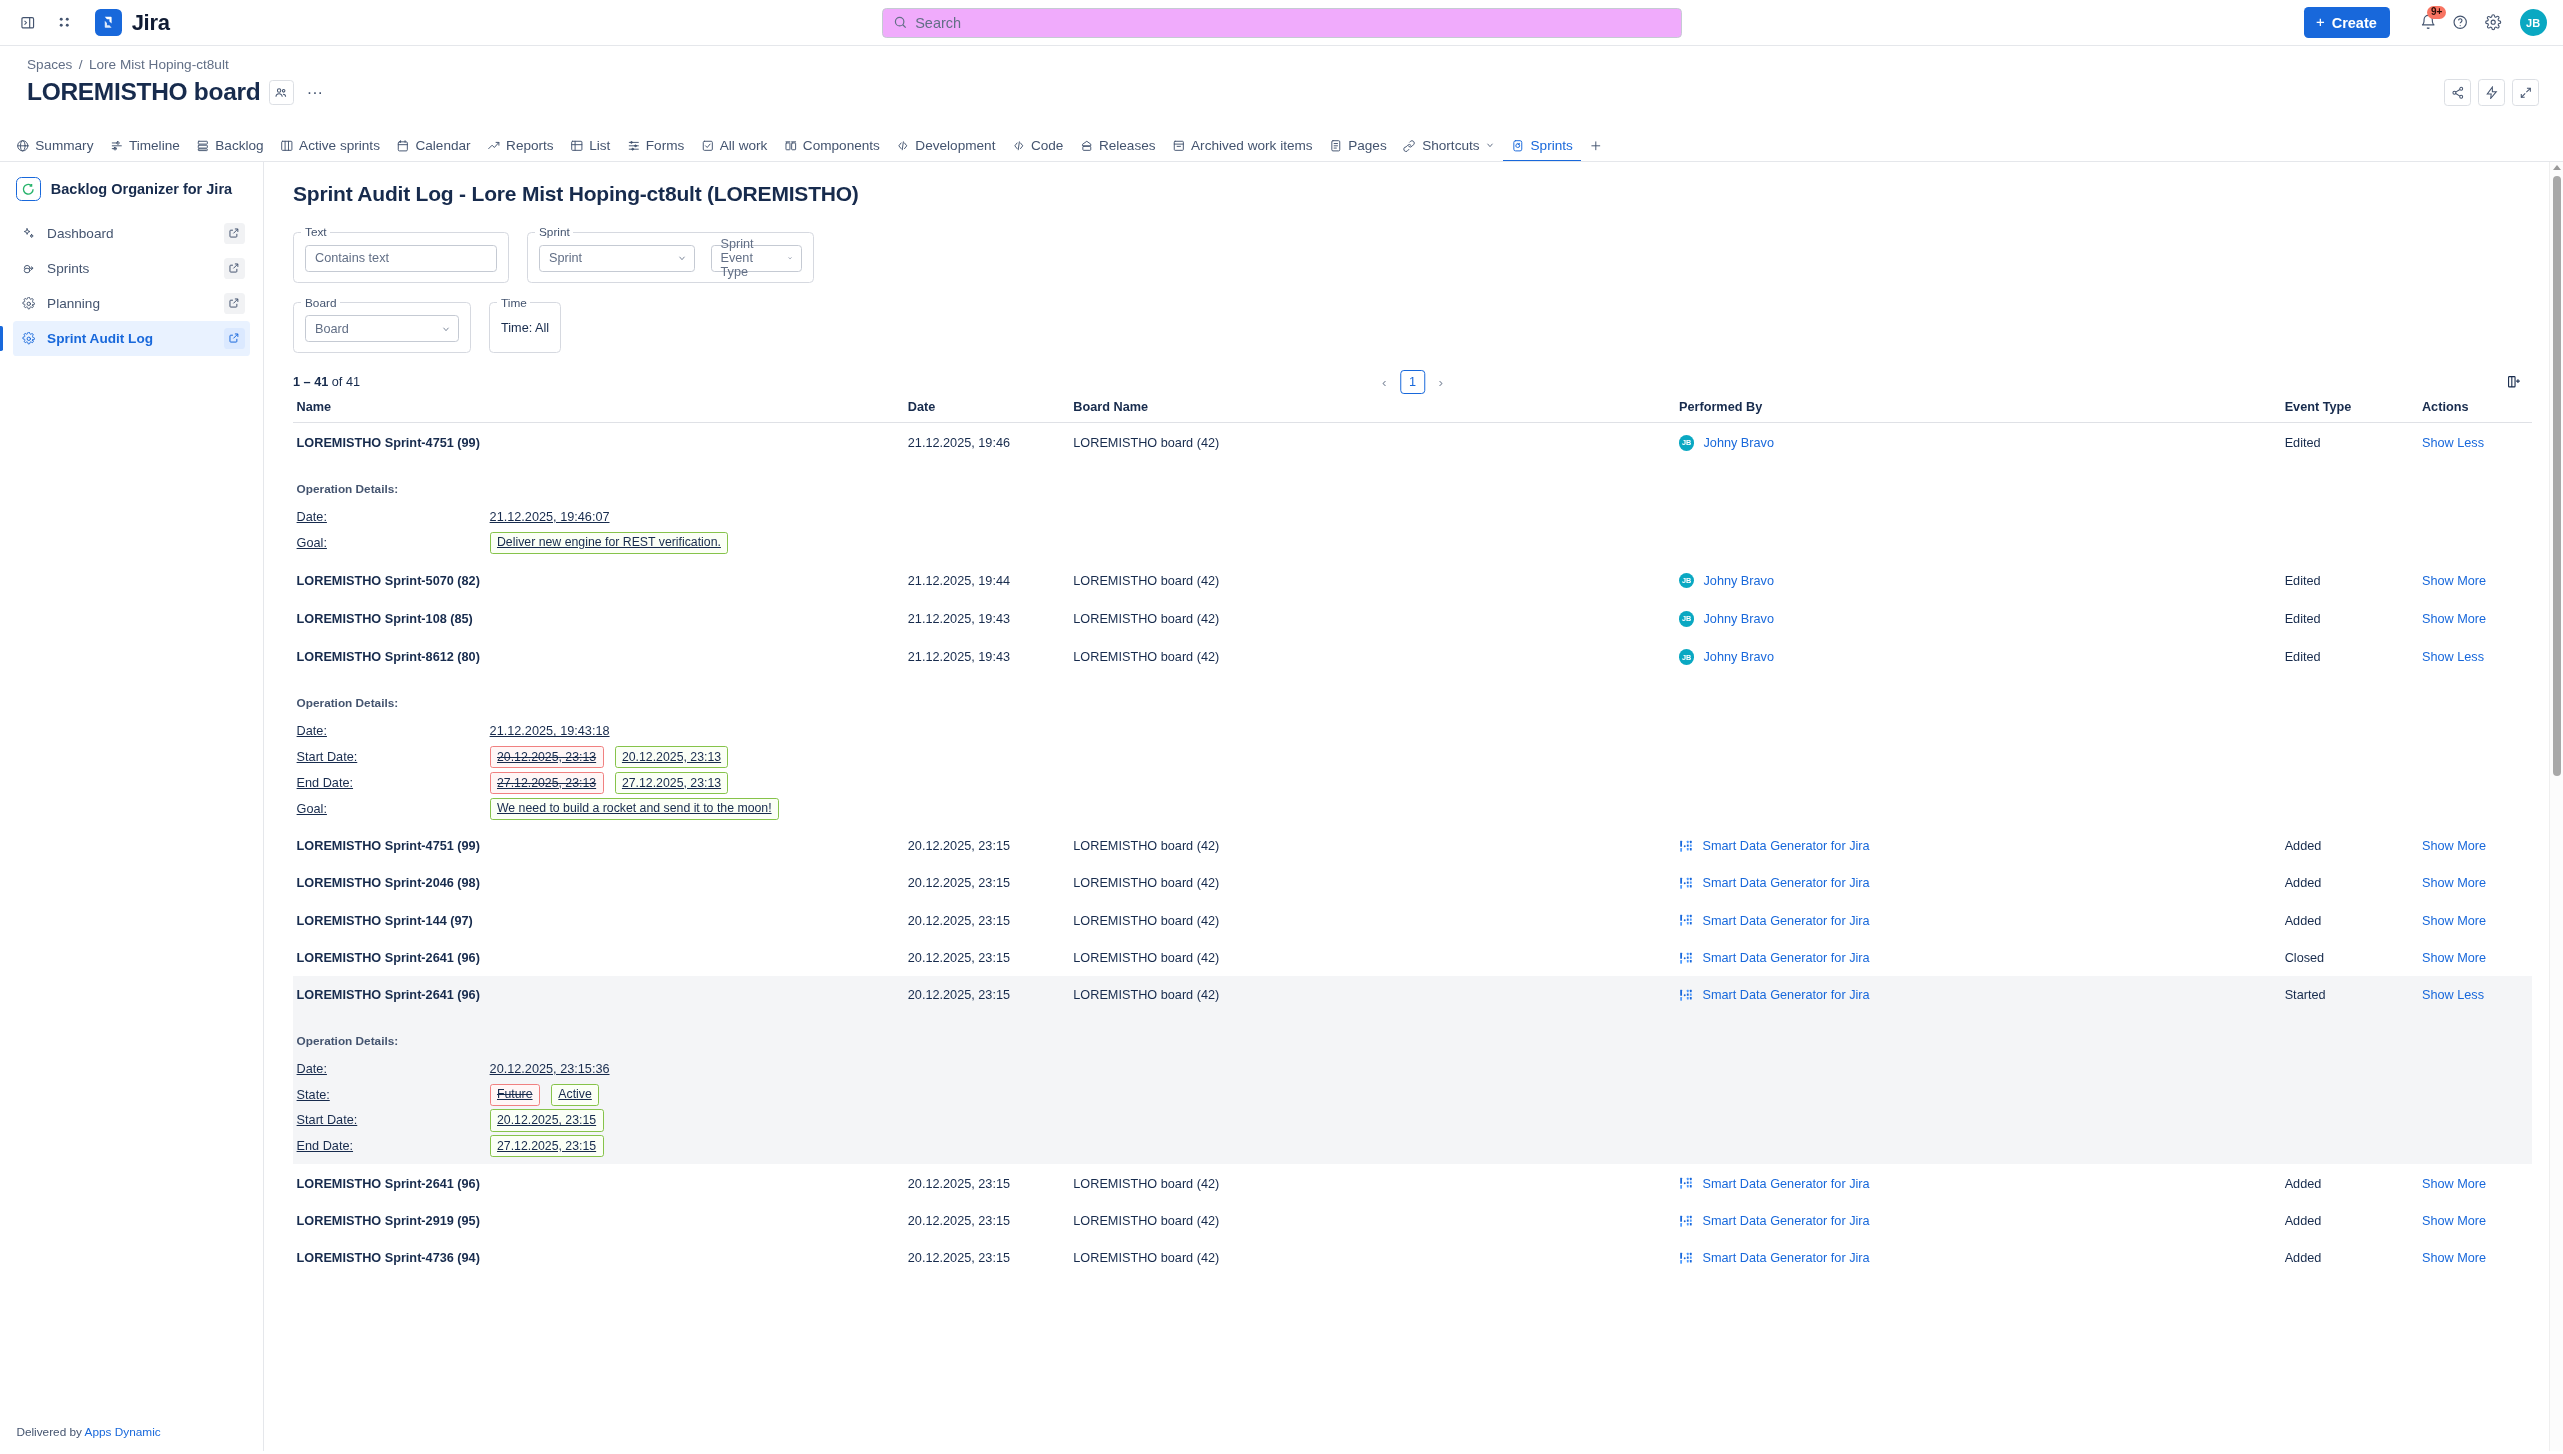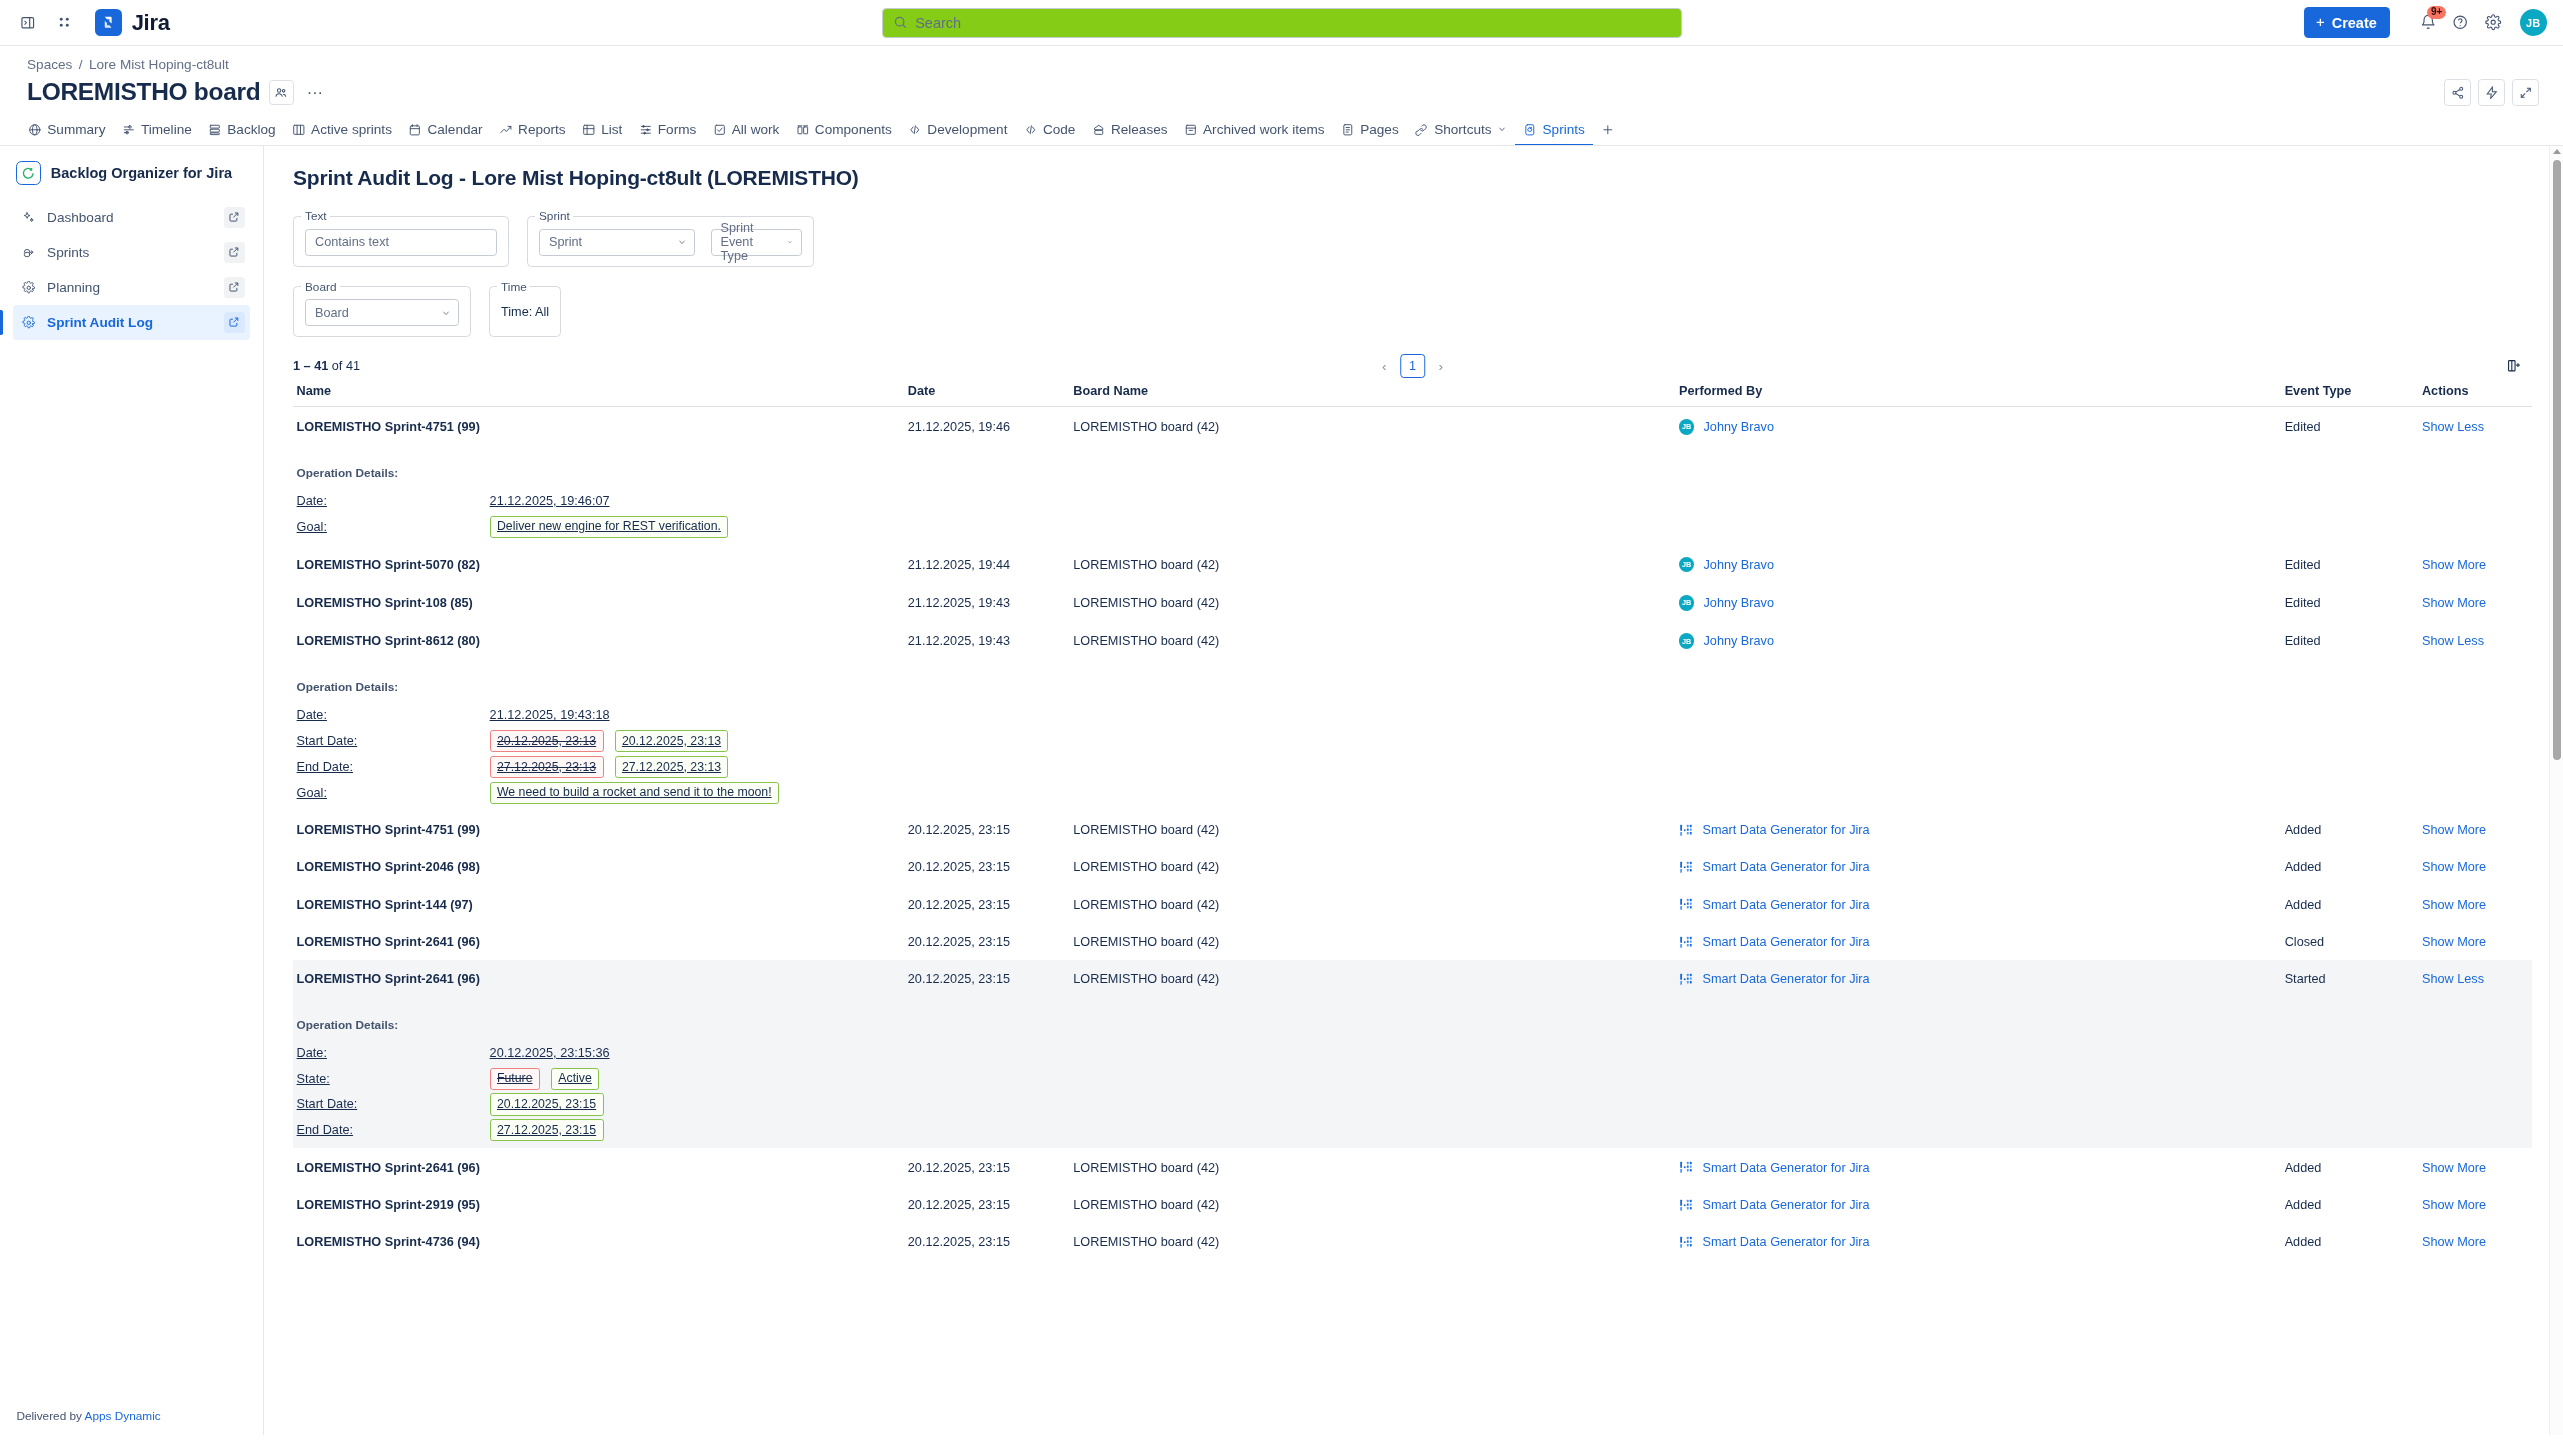--- a/index.html
+++ b/index.html
@@ -36,21 +36,21 @@
     margin-left: 10px; letter-spacing: -0.3px;
   }
   .search-wrap {
     position: absolute; left: 50%; transform: translateX(-50%);
     width: 800px;
   }
   .search-box {
     height: 30px; width: 100%;
     border: 0.9px solid #c5cad3; border-radius: 4.5px;
     display: flex; align-items: center; padding: 0 10px;
-    background: #84cc16;
+    background: #f0abfc;
   }
   .search-box input {
     border: 0; outline: 0; flex: 1; margin-left: 8.2px;
     font-size: 14.5px; font-family: inherit; color: #172b4d;
     background: transparent;
   }
   .search-box input::placeholder { color: #626f86; }
   .right-cluster {
     margin-left: auto; display: flex; align-items: center; gap: 1.8px;
   }
@@ -95,22 +95,22 @@
   }
   .hdr-actions {
     position: absolute; right: 23.6px; top: 33px;
     display: flex; gap: 7.3px;
   }
   .hdr-actions .sq-btn { width: 27px; height: 27px; border-color: #dcdfe4; }
 
   
   .tabbar {
     display: flex; align-items: flex-end; gap: 0px;
-    padding: 0 20px; border-bottom: 0.9px solid #e5e7eb;
-    margin-top: 8px; height: 32px;
+    padding: 0 8px; border-bottom: 0.9px solid #e5e7eb;
+    margin-top: 24px; height: 32px;
   }
   .tab {
     display: flex; align-items: center; gap: 5.5px;
     padding: 0 8.2px; height: 31px;
     font-size: 13.6px; color: #44546f; cursor: pointer;
     border-bottom: 1.8px solid transparent; white-space: nowrap;
   }
   .tab.active { color: #1868db; border-bottom-color: #1868db; font-weight: 500; }
   .tab svg { flex-shrink: 0; }
 

